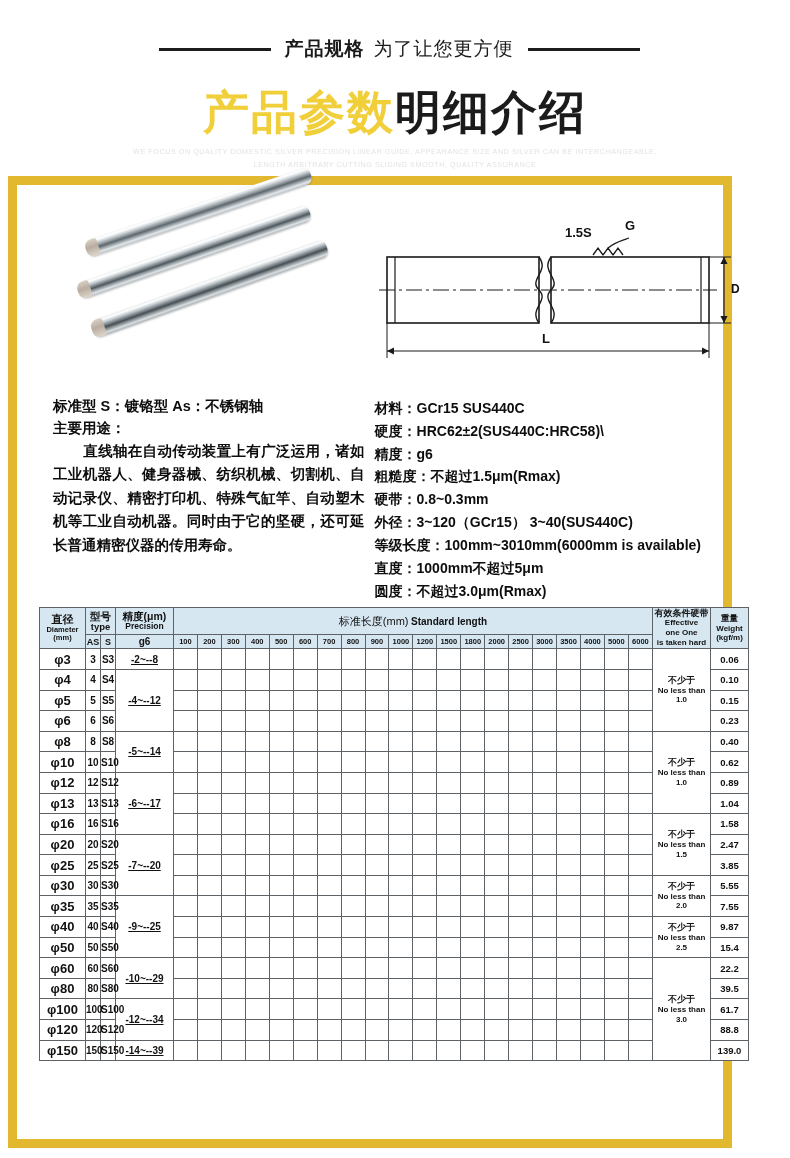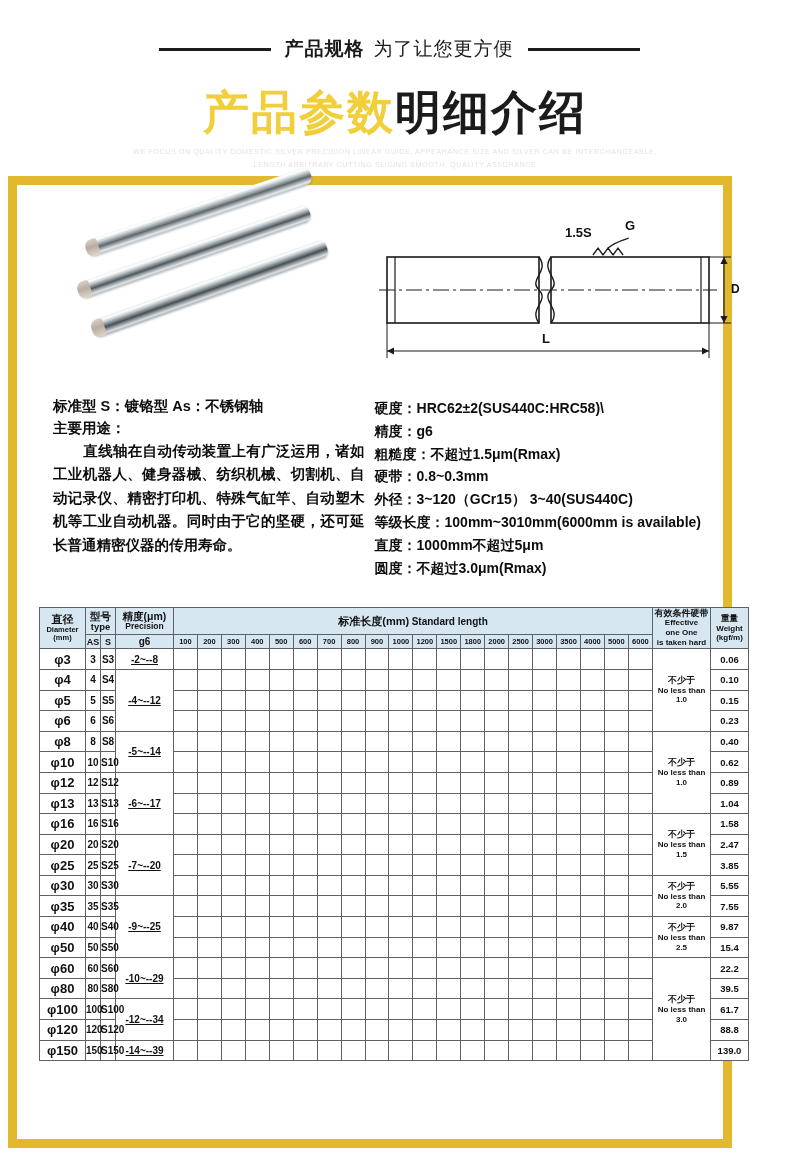--- a/index.html
+++ b/index.html
@@ -213,21 +213,21 @@
   .th-type  { width: 30px; }
   .th-prec  { width: 58px; font-size: 10px; }
   .th-len   { width: 21px; font-size: 7.5px; font-weight: bold; }
   .th-hard  { width: 58px; font-size: 8px; }
   .th-wt    { width: 38px; font-size: 8px; }
 
   .th-dia .cn { font-size: 11px; font-weight: bold; display:block; }
   .th-dia .en { font-size: 7.5px; font-weight: bold; display:block; }
   .th-prec .cn { font-size: 10.5px; font-weight: bold; display:block; }
   .th-prec .en { font-size: 8.5px; font-weight: bold; display:block; }
-  .th-span-cn { font-size: 11px; font-weight: bold; }
+  .th-span-cn { font-size: 11px; font-weight: normal; }
   .th-span-en { font-size: 10px; font-weight: bold; }
   .th-hard .cn { font-size: 9px; font-weight: bold; display:block; }
   .th-hard .en { font-size: 8px; font-weight: bold; display:block; line-height:1.25; }
   .th-wt .cn { font-size: 8.5px; font-weight: bold; display:block; }
   .th-wt .en { font-size: 8px; font-weight: bold; display:block; }
 
   table.spec tbody td { height: 20.6px; }
   td.c-dia  { font-size: 13px; font-weight: bold; }
   td.c-as   { font-size: 10px; font-weight: bold; }
   td.c-s    { font-size: 10px; font-weight: bold; }
@@ -317,20 +317,21 @@
 
     <div class="textcols">
 
       <div class="col-left">
         <div class="ln">标准型  S：镀铬型  As：不锈钢轴</div>
         <div class="ln">主要用途：</div>
         <div class="ln-body"><span class="indent"></span><span>直线轴在自动传动装置上有广泛运用，诸如工业机器人、健身器械、纺织机械、切割机、自动记录仪、精密打印机、特殊气缸竿、自动塑木机等工业自动机器。同时由于它的坚硬，还可延长普通精密仪器的传用寿命。</span></div>
       </div>
 
       <div class="col-right">
+        <div class="spec-ln"><span>材料：</span><span class="val">GCr15  SUS440C</span></div>
         <div class="spec-ln"><span>硬度：</span><span class="val">HRC62±2(SUS440C:HRC58)\</span></div>
         <div class="spec-ln"><span>精度：</span><span class="val">g6</span></div>
         <div class="spec-ln"><span>粗糙度：</span><span class="val">不超过1.5μm(Rmax)</span></div>
         <div class="spec-ln"><span>硬带：</span><span class="val">0.8~0.3mm</span></div>
         <div class="spec-ln"><span>外径：</span><span class="val">3~120（GCr15）  3~40(SUS440C)</span></div>
         <div class="spec-ln"><span>等级长度：</span><span class="val">100mm~3010mm(6000mm is available)</span></div>
         <div class="spec-ln"><span>直度：</span><span class="val">1000mm不超过5μm</span></div>
         <div class="spec-ln"><span>圆度：</span><span class="val">不超过3.0μm(Rmax)</span></div>
       </div>
     </div>

